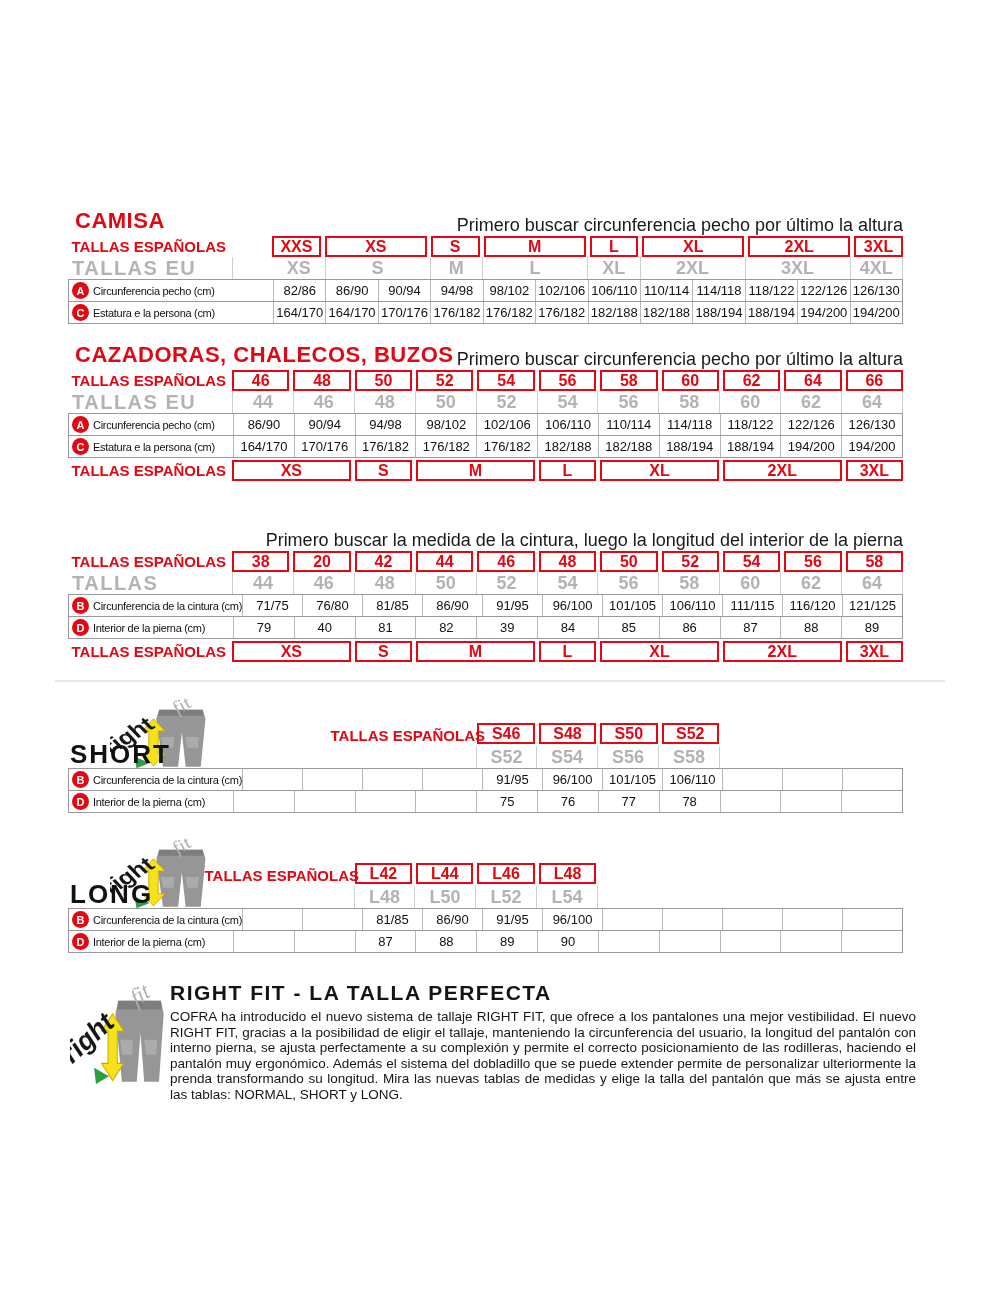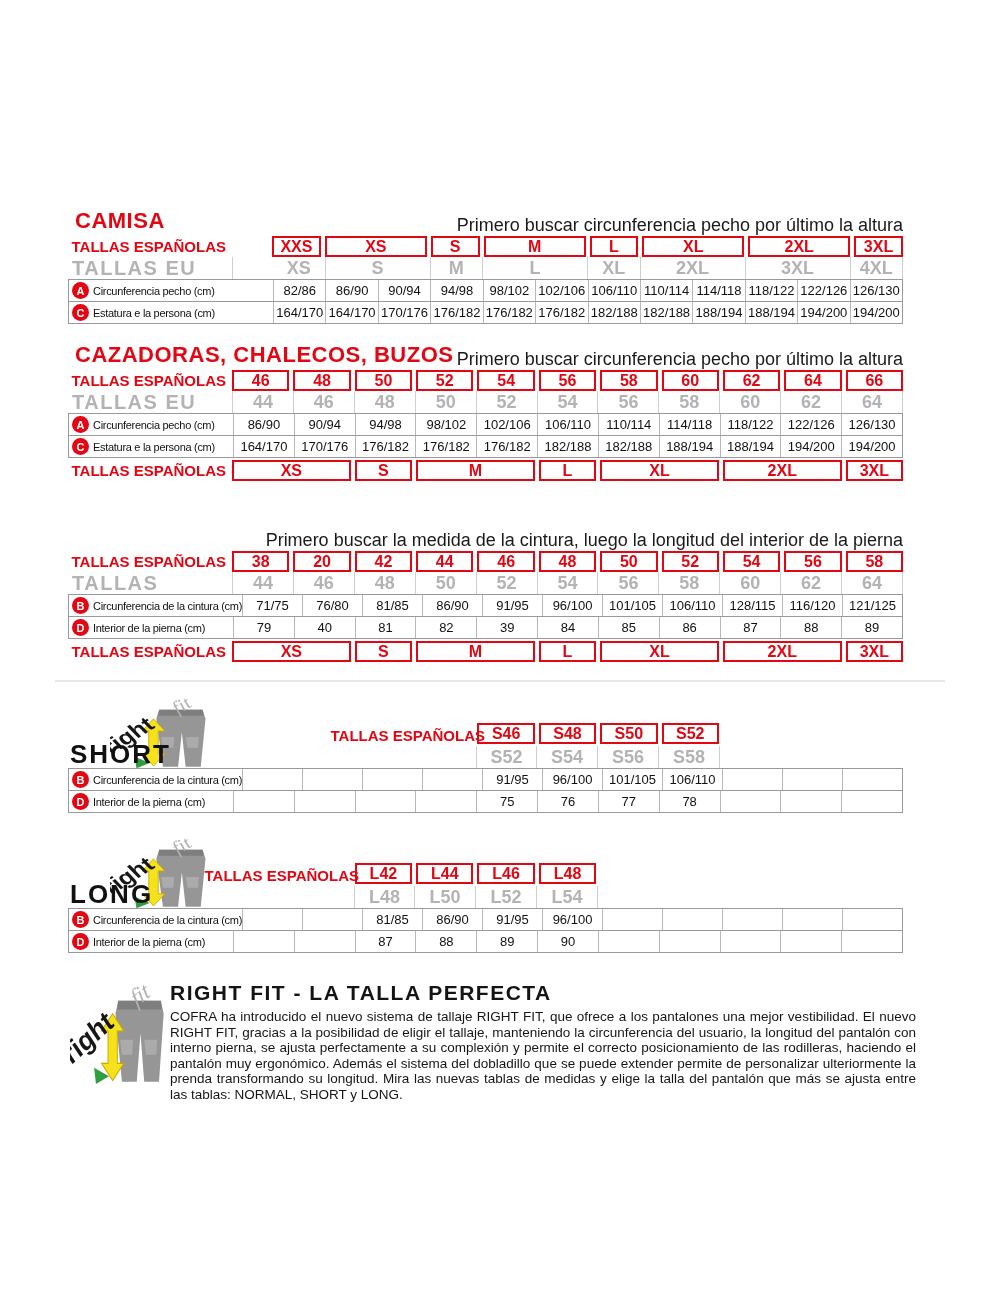--- a/index.html
+++ b/index.html
@@ -278,21 +278,21 @@
       </div>
       <div class="vrow cols11">
           <div class="vcell">71/75</div>
           <div class="vcell">76/80</div>
           <div class="vcell">81/85</div>
           <div class="vcell">86/90</div>
           <div class="vcell">91/95</div>
           <div class="vcell">96/100</div>
           <div class="vcell">101/105</div>
           <div class="vcell">106/110</div>
-          <div class="vcell">128/115</div>
+          <div class="vcell">111/115</div>
           <div class="vcell">116/120</div>
           <div class="vcell">121/125</div>
         </div>
     </div>
     <div class="drow">
       <div class="dlabel">
         <span class="badge">D</span>
         <span class="dlabel-text">Interior de la pierna (cm)</span>
       </div>
       <div class="vrow cols11">

